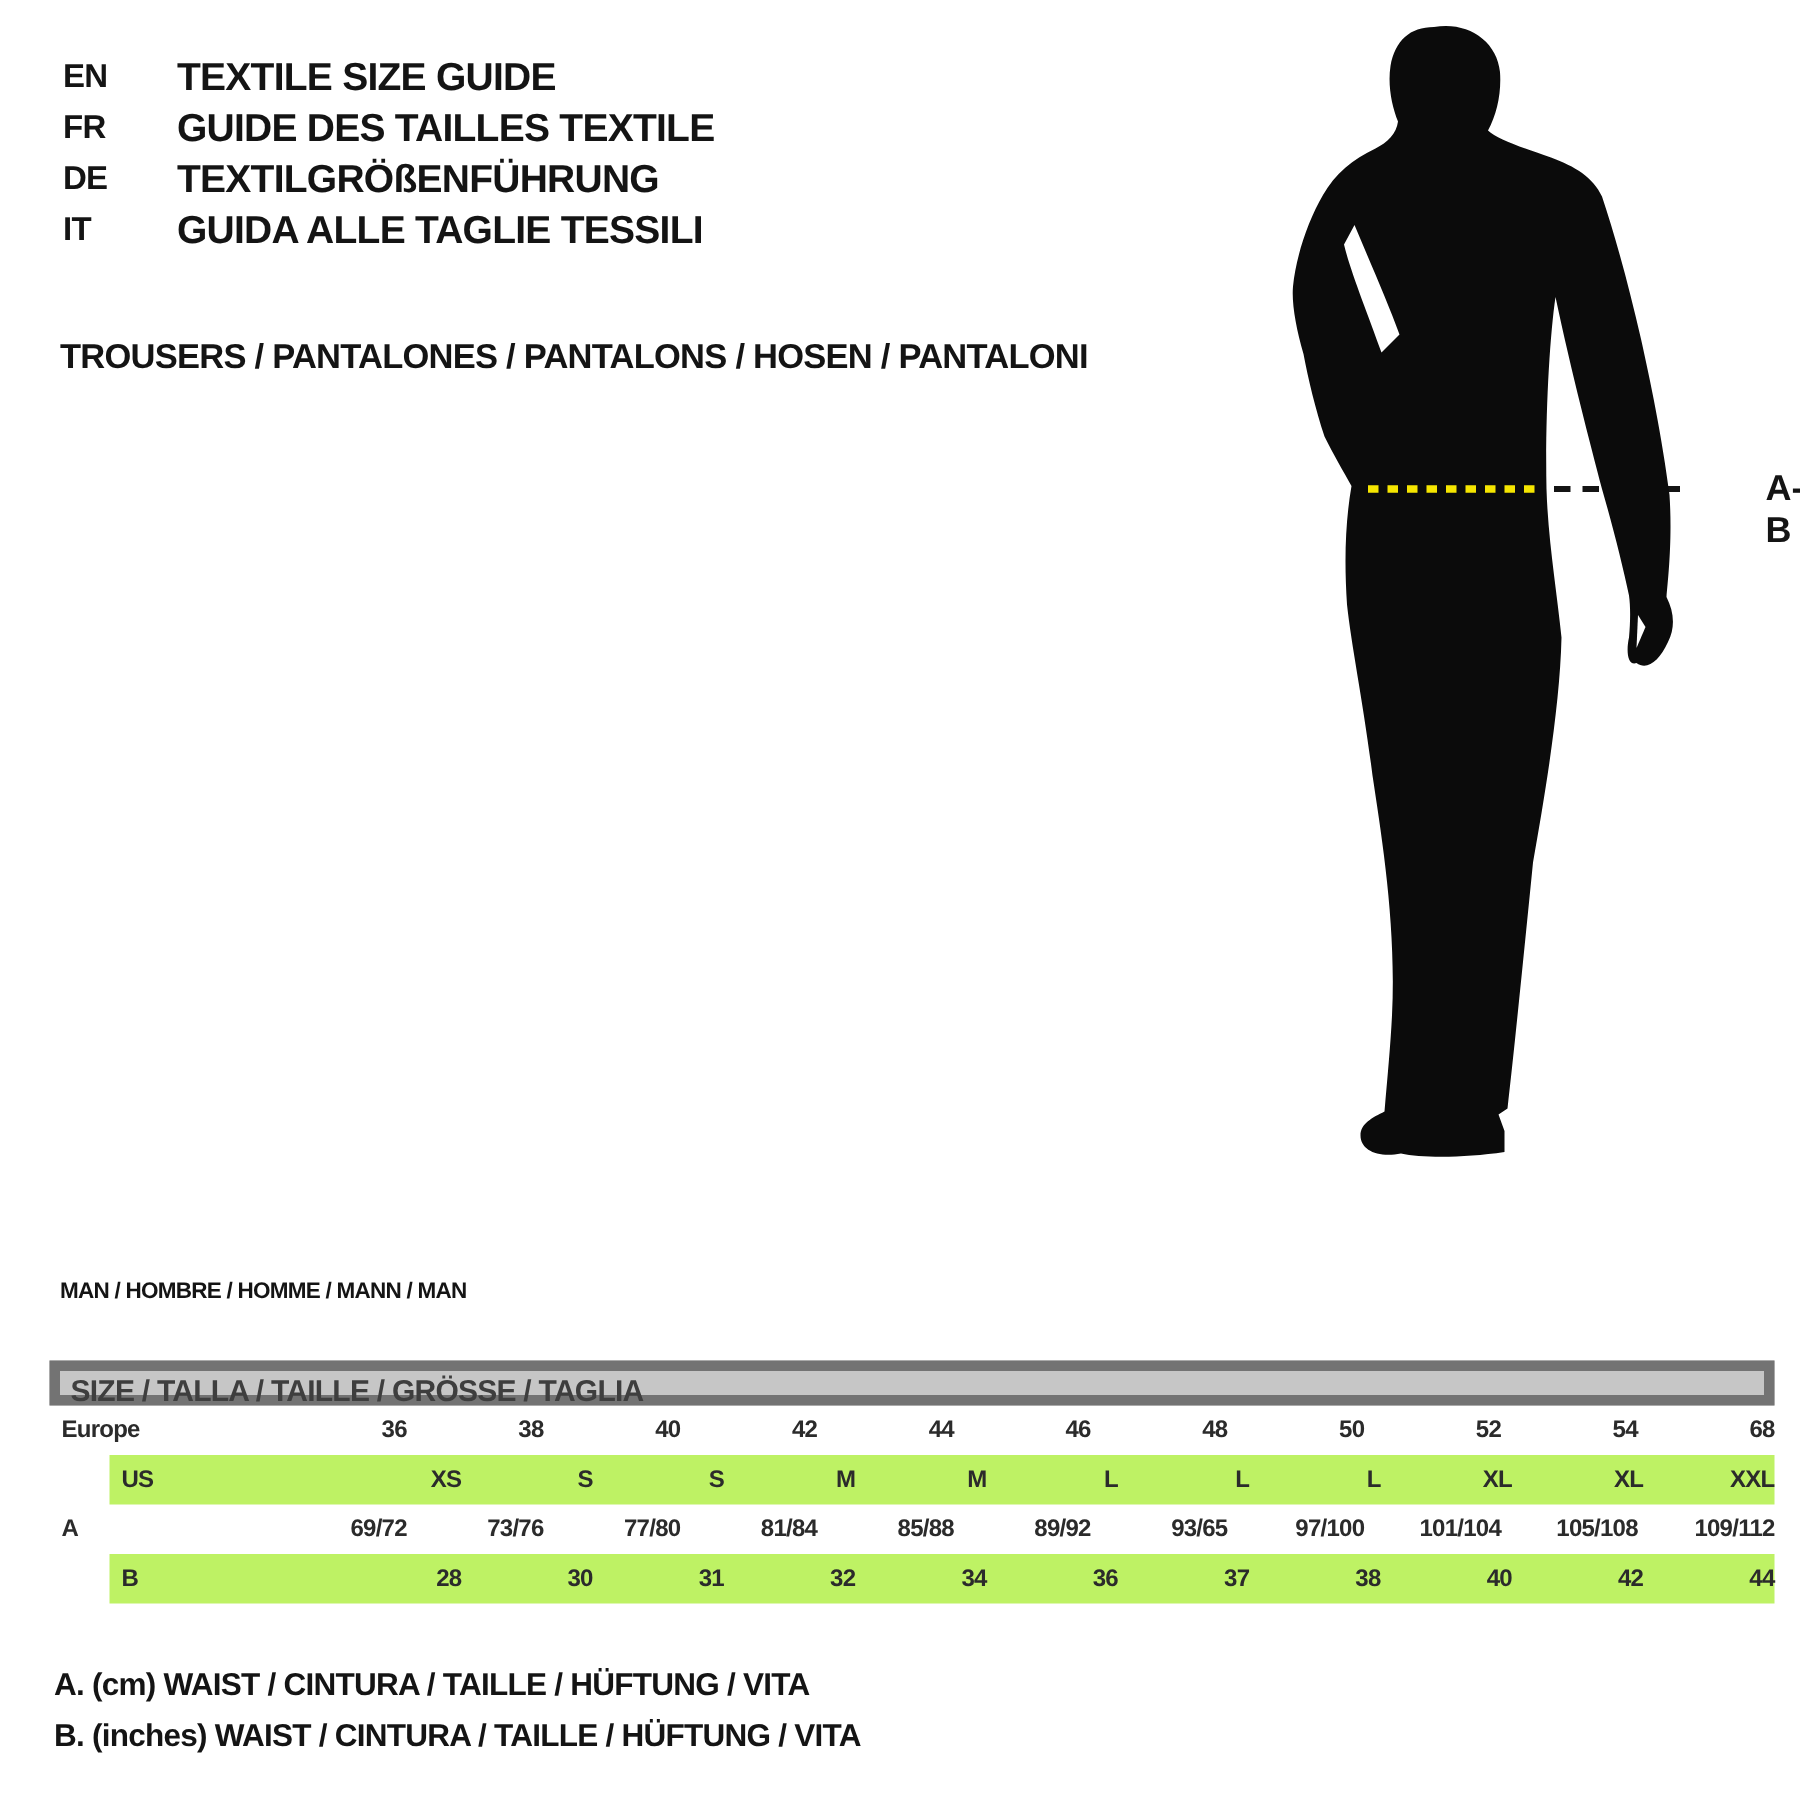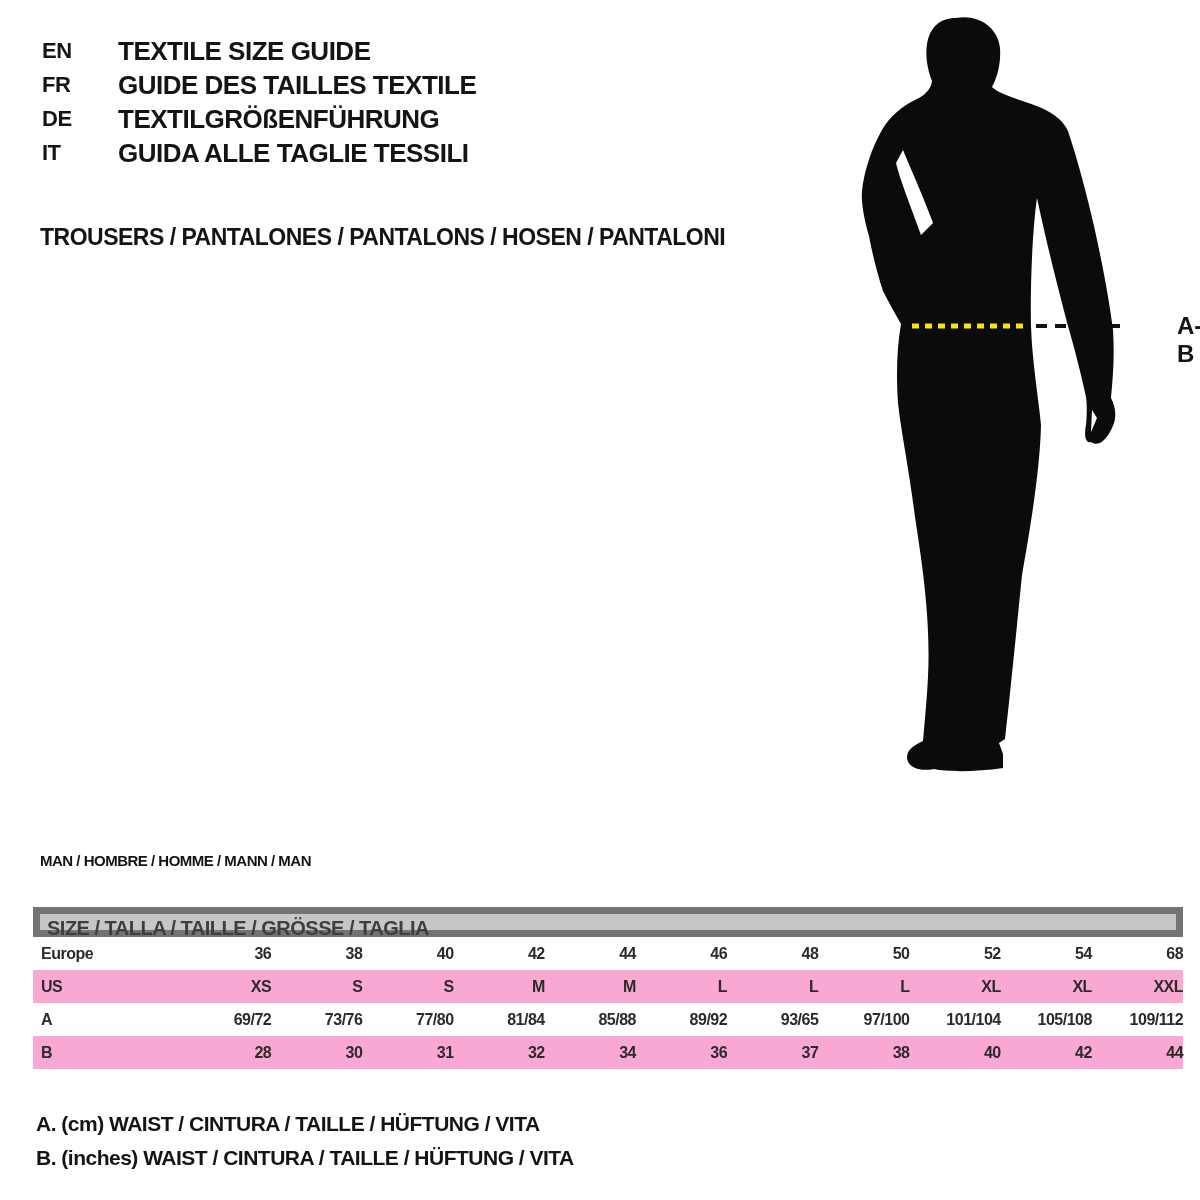--- a/index.html
+++ b/index.html
@@ -20,21 +20,21 @@
   .figure-wrap{left:830px;top:8px;width:330px;height:775px;}
   .measure-label{left:1177px;top:312px;font-size:24px;font-weight:bold;letter-spacing:0px;}
   
   .size-table{left:33px;top:907px;width:1150px;}
   .thead{
     height:30px;line-height:29px;background:#c6c6c6;border:7px solid #737373;
     box-sizing:border-box;padding-left:7px;font-size:20px;font-weight:bold;
     color:#3e3e3e;letter-spacing:-0.5px;white-space:nowrap;
   }
   .trow{display:flex;height:33px;align-items:center;font-size:16px;font-weight:bold;color:#2b2b2b;letter-spacing:-0.5px;}
-  .trow.stripe{background:#f9a8d4;}
+  .trow.stripe{background:#bef264;margin-left:40px;}
   .tlabel{width:147px;padding-left:8px;box-sizing:border-box;}
   .tcell{flex:1;text-align:right;}
   
   .footnote-a{left:36px;top:1112px;font-size:21px;font-weight:bold;letter-spacing:-0.5px;white-space:nowrap;}
   .footnote-b{left:36px;top:1146px;font-size:21px;font-weight:bold;letter-spacing:-0.5px;white-space:nowrap;}
 </style>
 </head>
 <body>
 
 <div class="abs lang-list">

